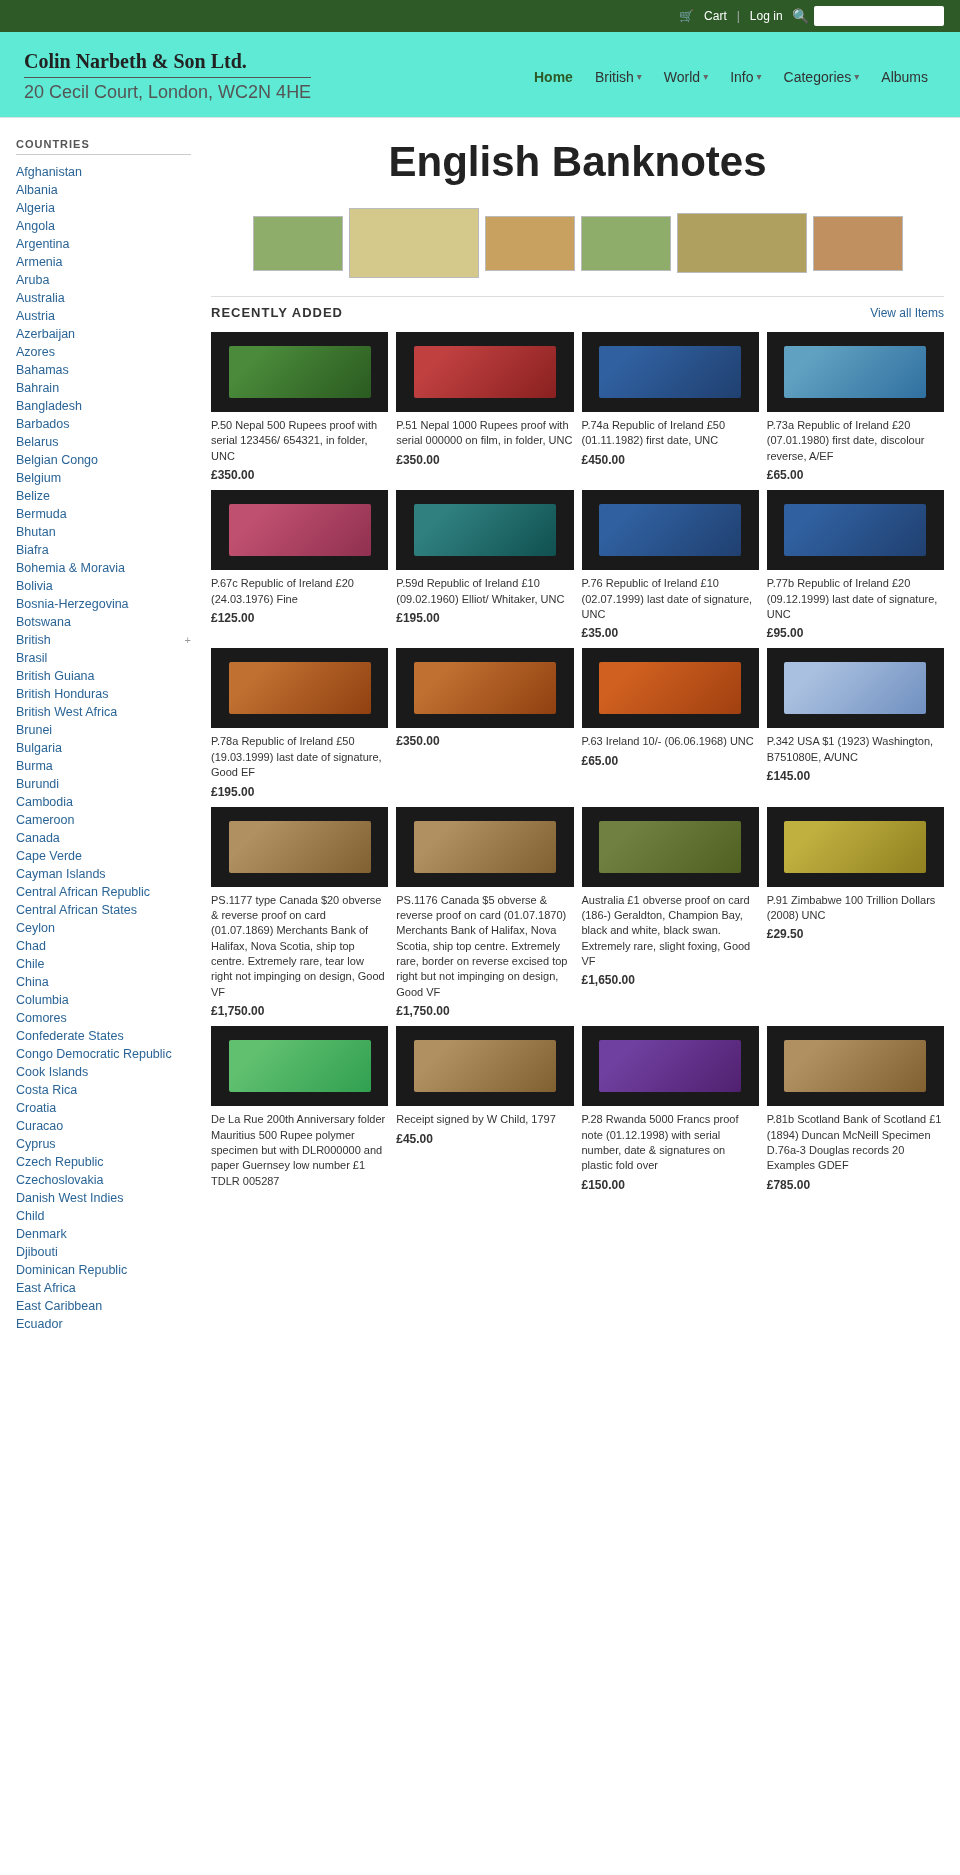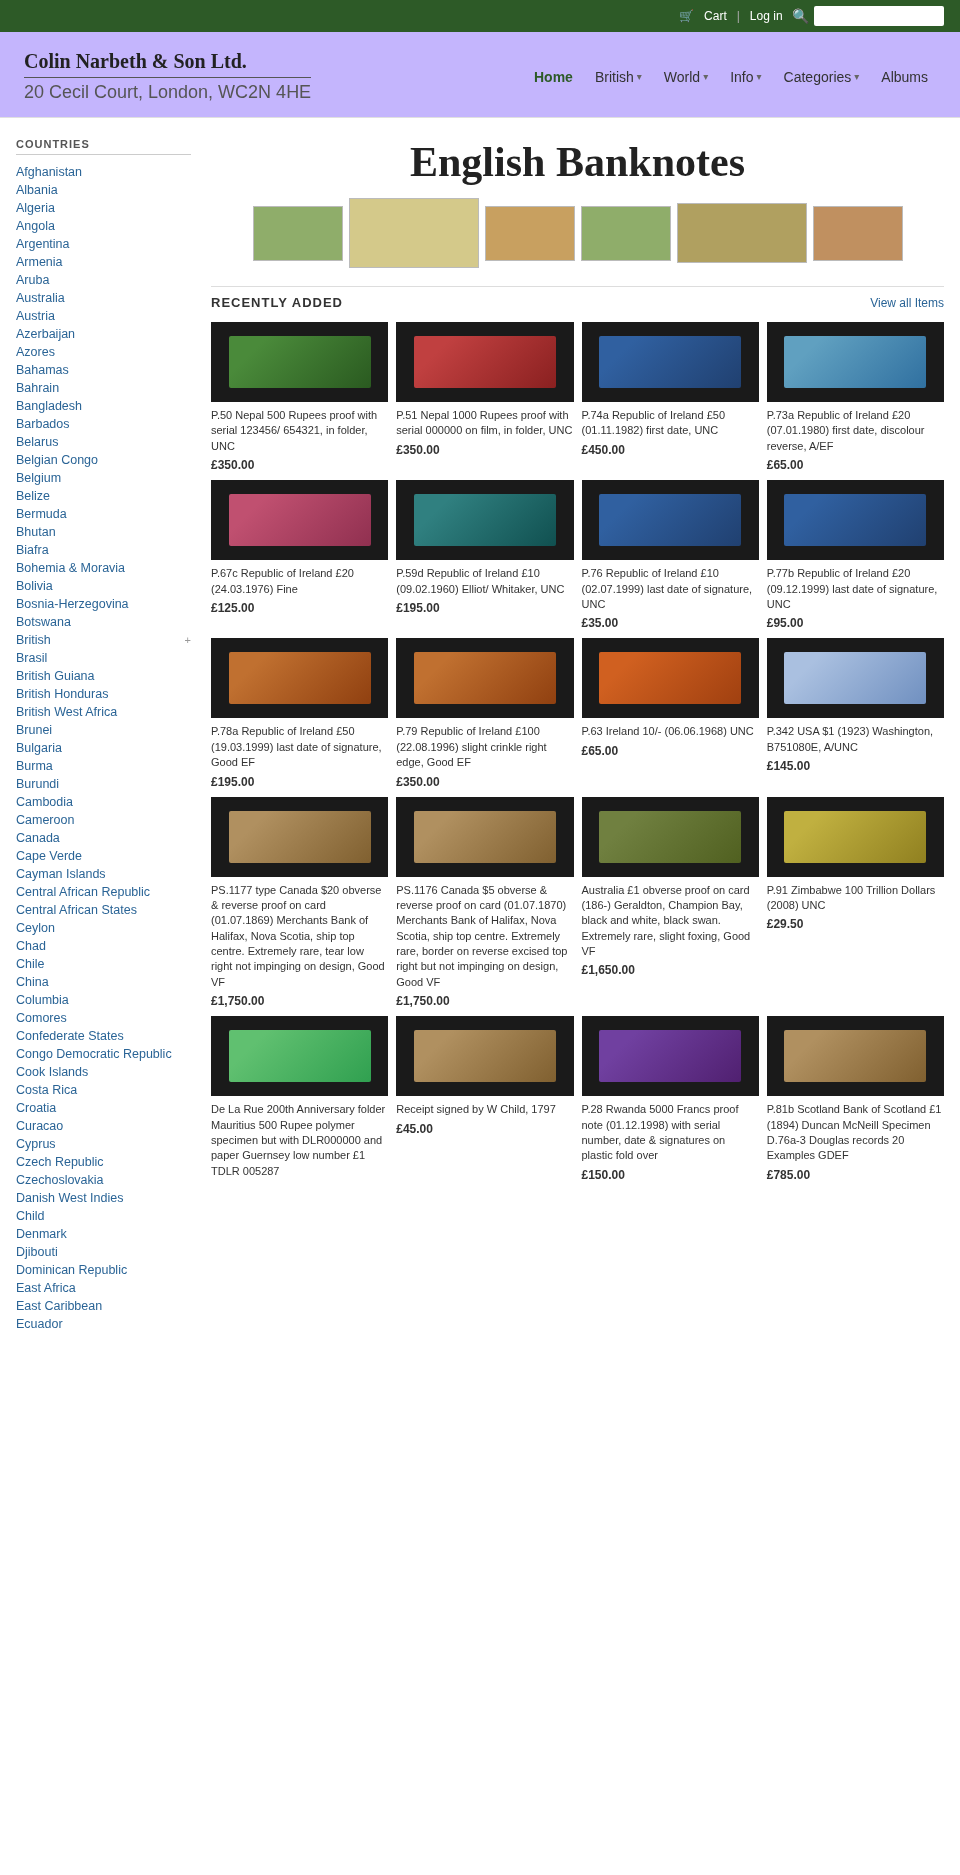--- a/index.html
+++ b/index.html
@@ -23,21 +23,21 @@
       border: none;
       border-radius: 2px;
       font-size: 12px;
       width: 130px;
     }
     .search-icon-wrap { display: flex; align-items: center; gap: 4px; }
     .search-icon-wrap span { font-size: 14px; }
 
     
     .header {
-      background: #c4b5fd;
+      background: #5eead4;
       padding: 18px 24px 14px 24px;
       display: flex;
       align-items: center;
       justify-content: space-between;
       border-bottom: 1px solid #e0e0e0;
     }
     .brand h1 { font-size: 20px; font-weight: bold; font-family: Georgia, serif; color: #222; }
     .brand .address { font-size: 18px; color: #555; margin-top: 4px; }
     .brand hr { border: none; border-top: 1px solid #555; margin: 4px 0; }
 
@@ -90,21 +90,21 @@
       align-items: center;
       justify-content: space-between;
     }
     .sidebar ul li .plus { color: #999; font-size: 11px; }
 
     
     .content { flex: 1; }
 
     
     .hero { text-align: center; margin-bottom: 18px; padding-top: 10px; }
-    .hero h2 { font-size: 42px; font-family: Liberation Serif, serif; color: #222; margin-bottom: 12px; }
+    .hero h2 { font-size: 42px; font-family: Liberation Sans, sans-serif; color: #222; margin-bottom: 22px; }
     .hero-images {
       display: flex;
       justify-content: center;
       align-items: center;
       gap: 6px;
       flex-wrap: wrap;
     }
     .hero-img {
       background: #c8c8a0;
       border: 1px solid #bbb;
@@ -511,21 +511,20 @@
           <div class="product-img">
             <div class="note-inner nc-orange"></div>
           </div>
           <div class="product-title">P.78a Republic of Ireland £50 (19.03.1999) last date of signature, Good EF</div>
           <div class="product-price">£195.00</div>
         </div>
         <div class="product-card">
           <div class="product-img">
             <div class="note-inner nc-orange"></div>
           </div>
-          <div class="product-title">P.79 Republic of Ireland £100 (22.08.1996) slight crinkle right edge, Good EF</div>
           <div class="product-price">£350.00</div>
         </div>
         <div class="product-card">
           <div class="product-img">
             <div class="note-inner nc-darkorange"></div>
           </div>
           <div class="product-title">P.63 Ireland 10/- (06.06.1968) UNC</div>
           <div class="product-price">£65.00</div>
         </div>
         <div class="product-card">

